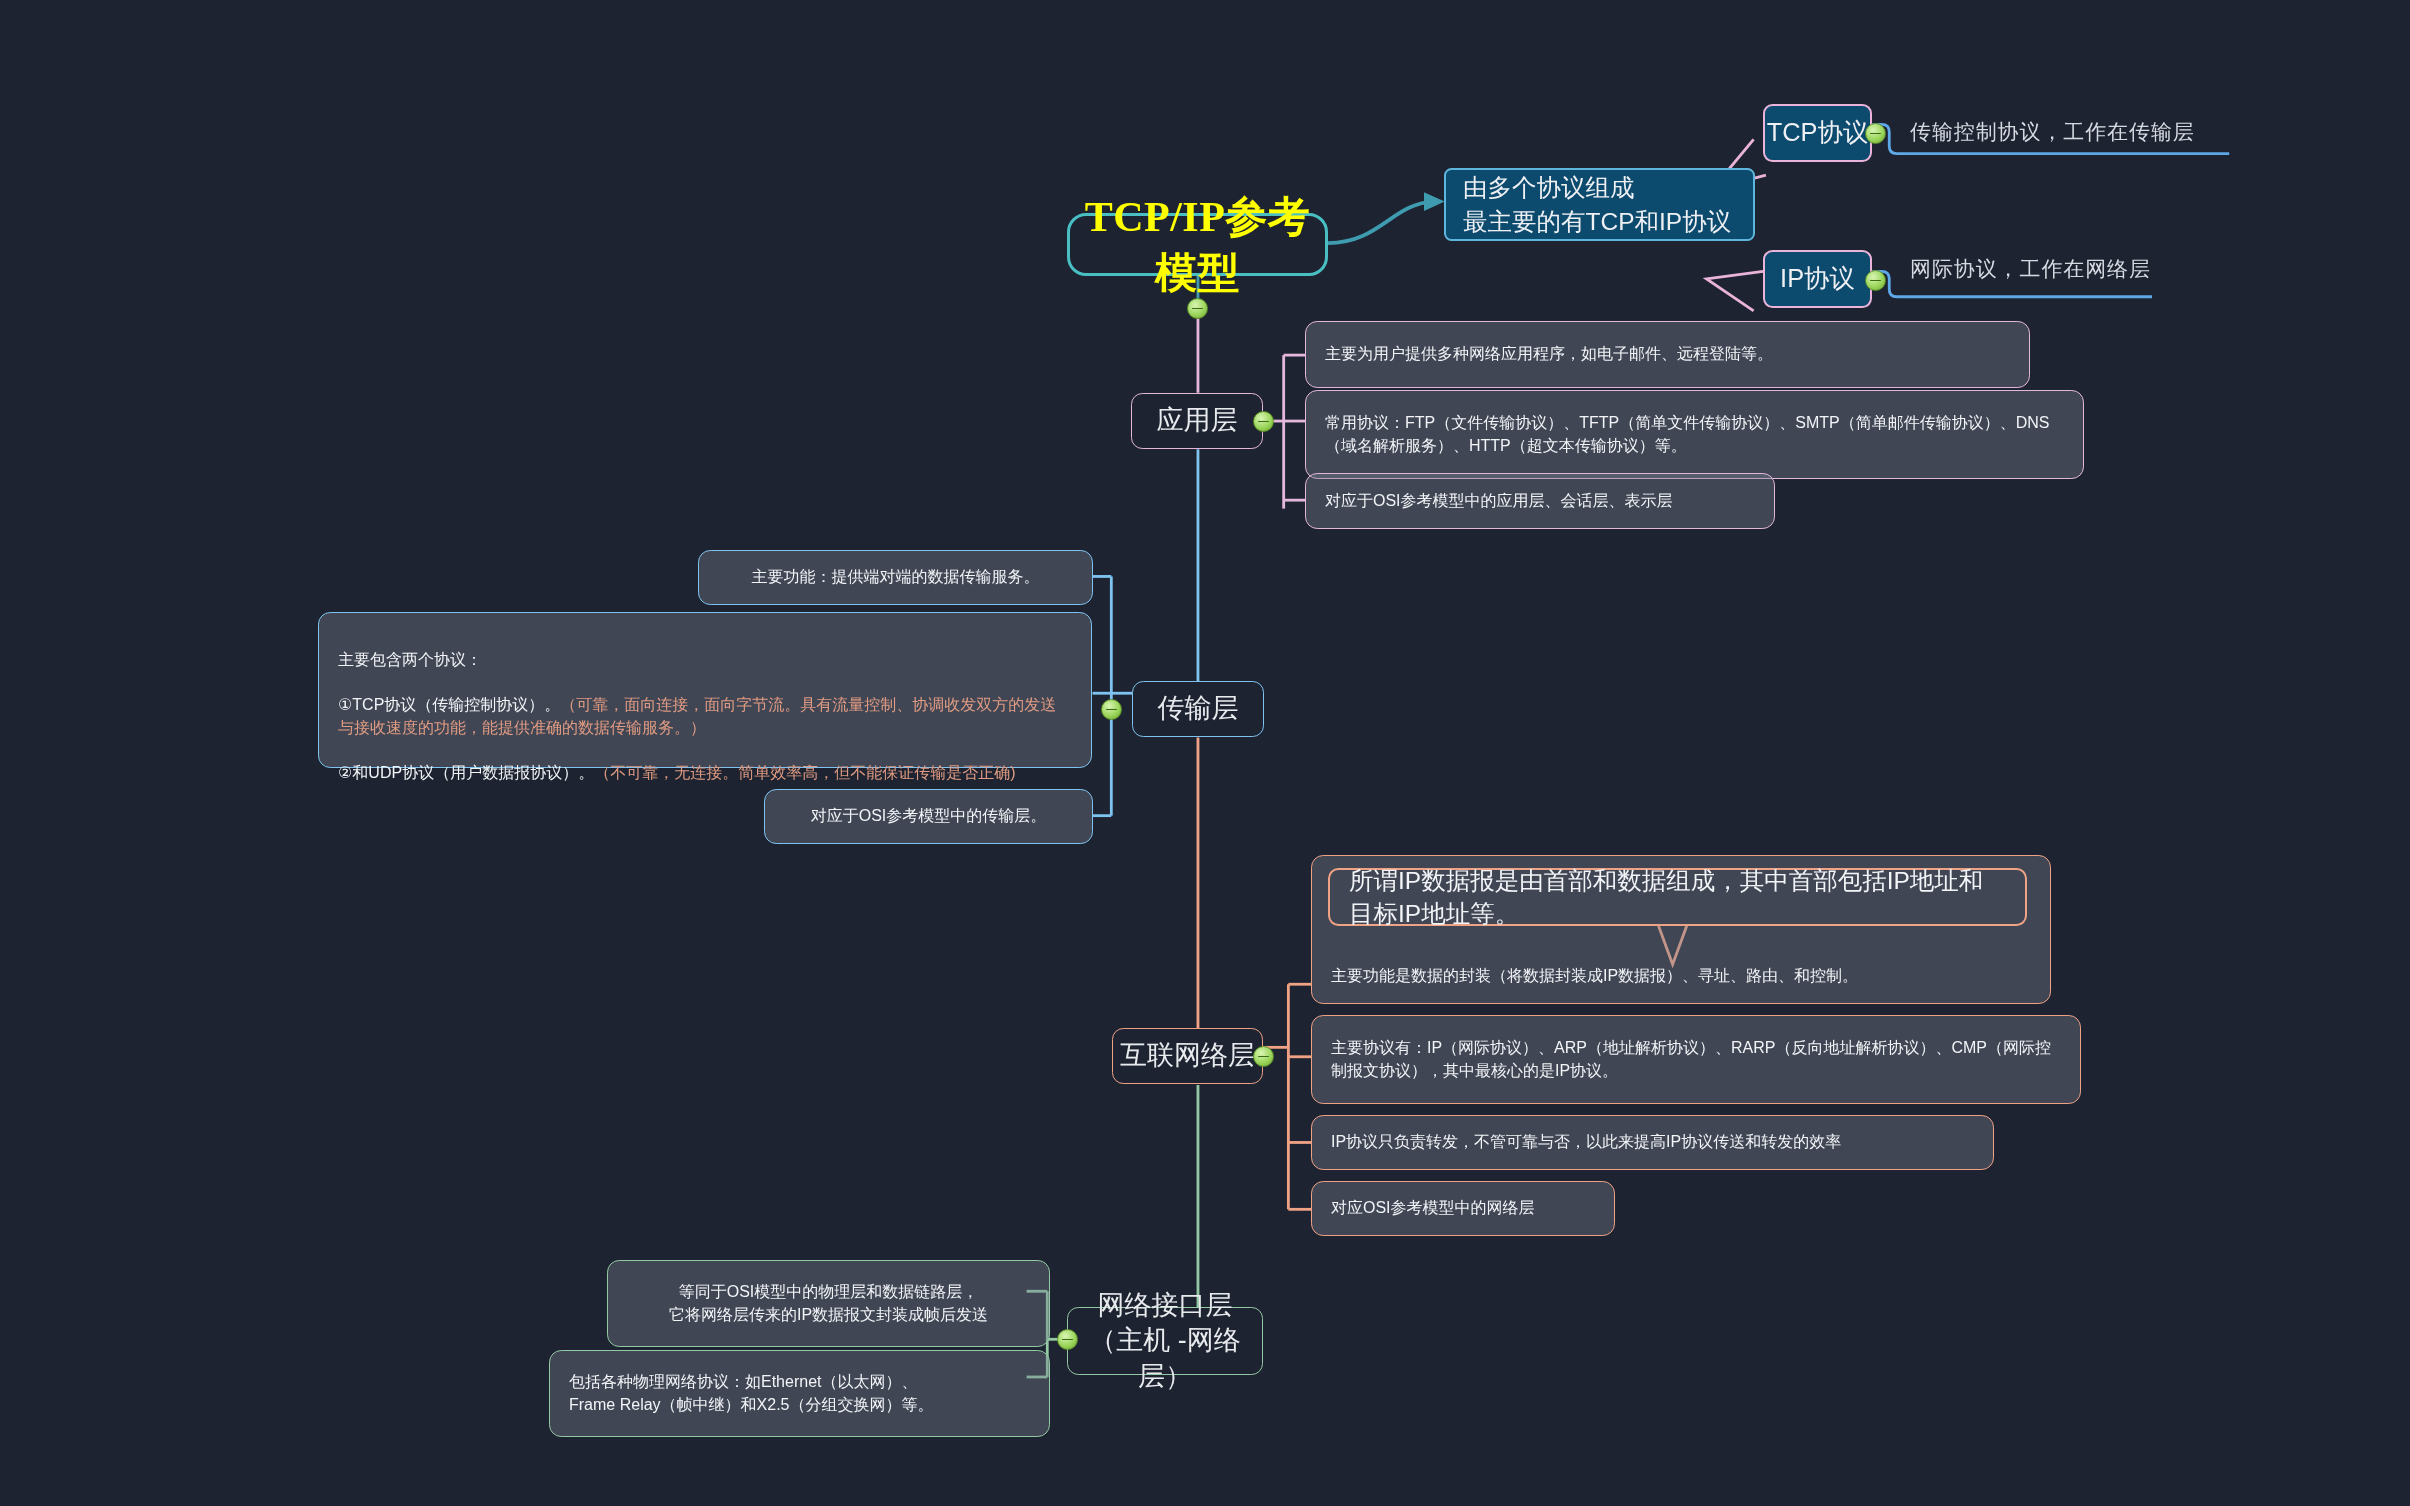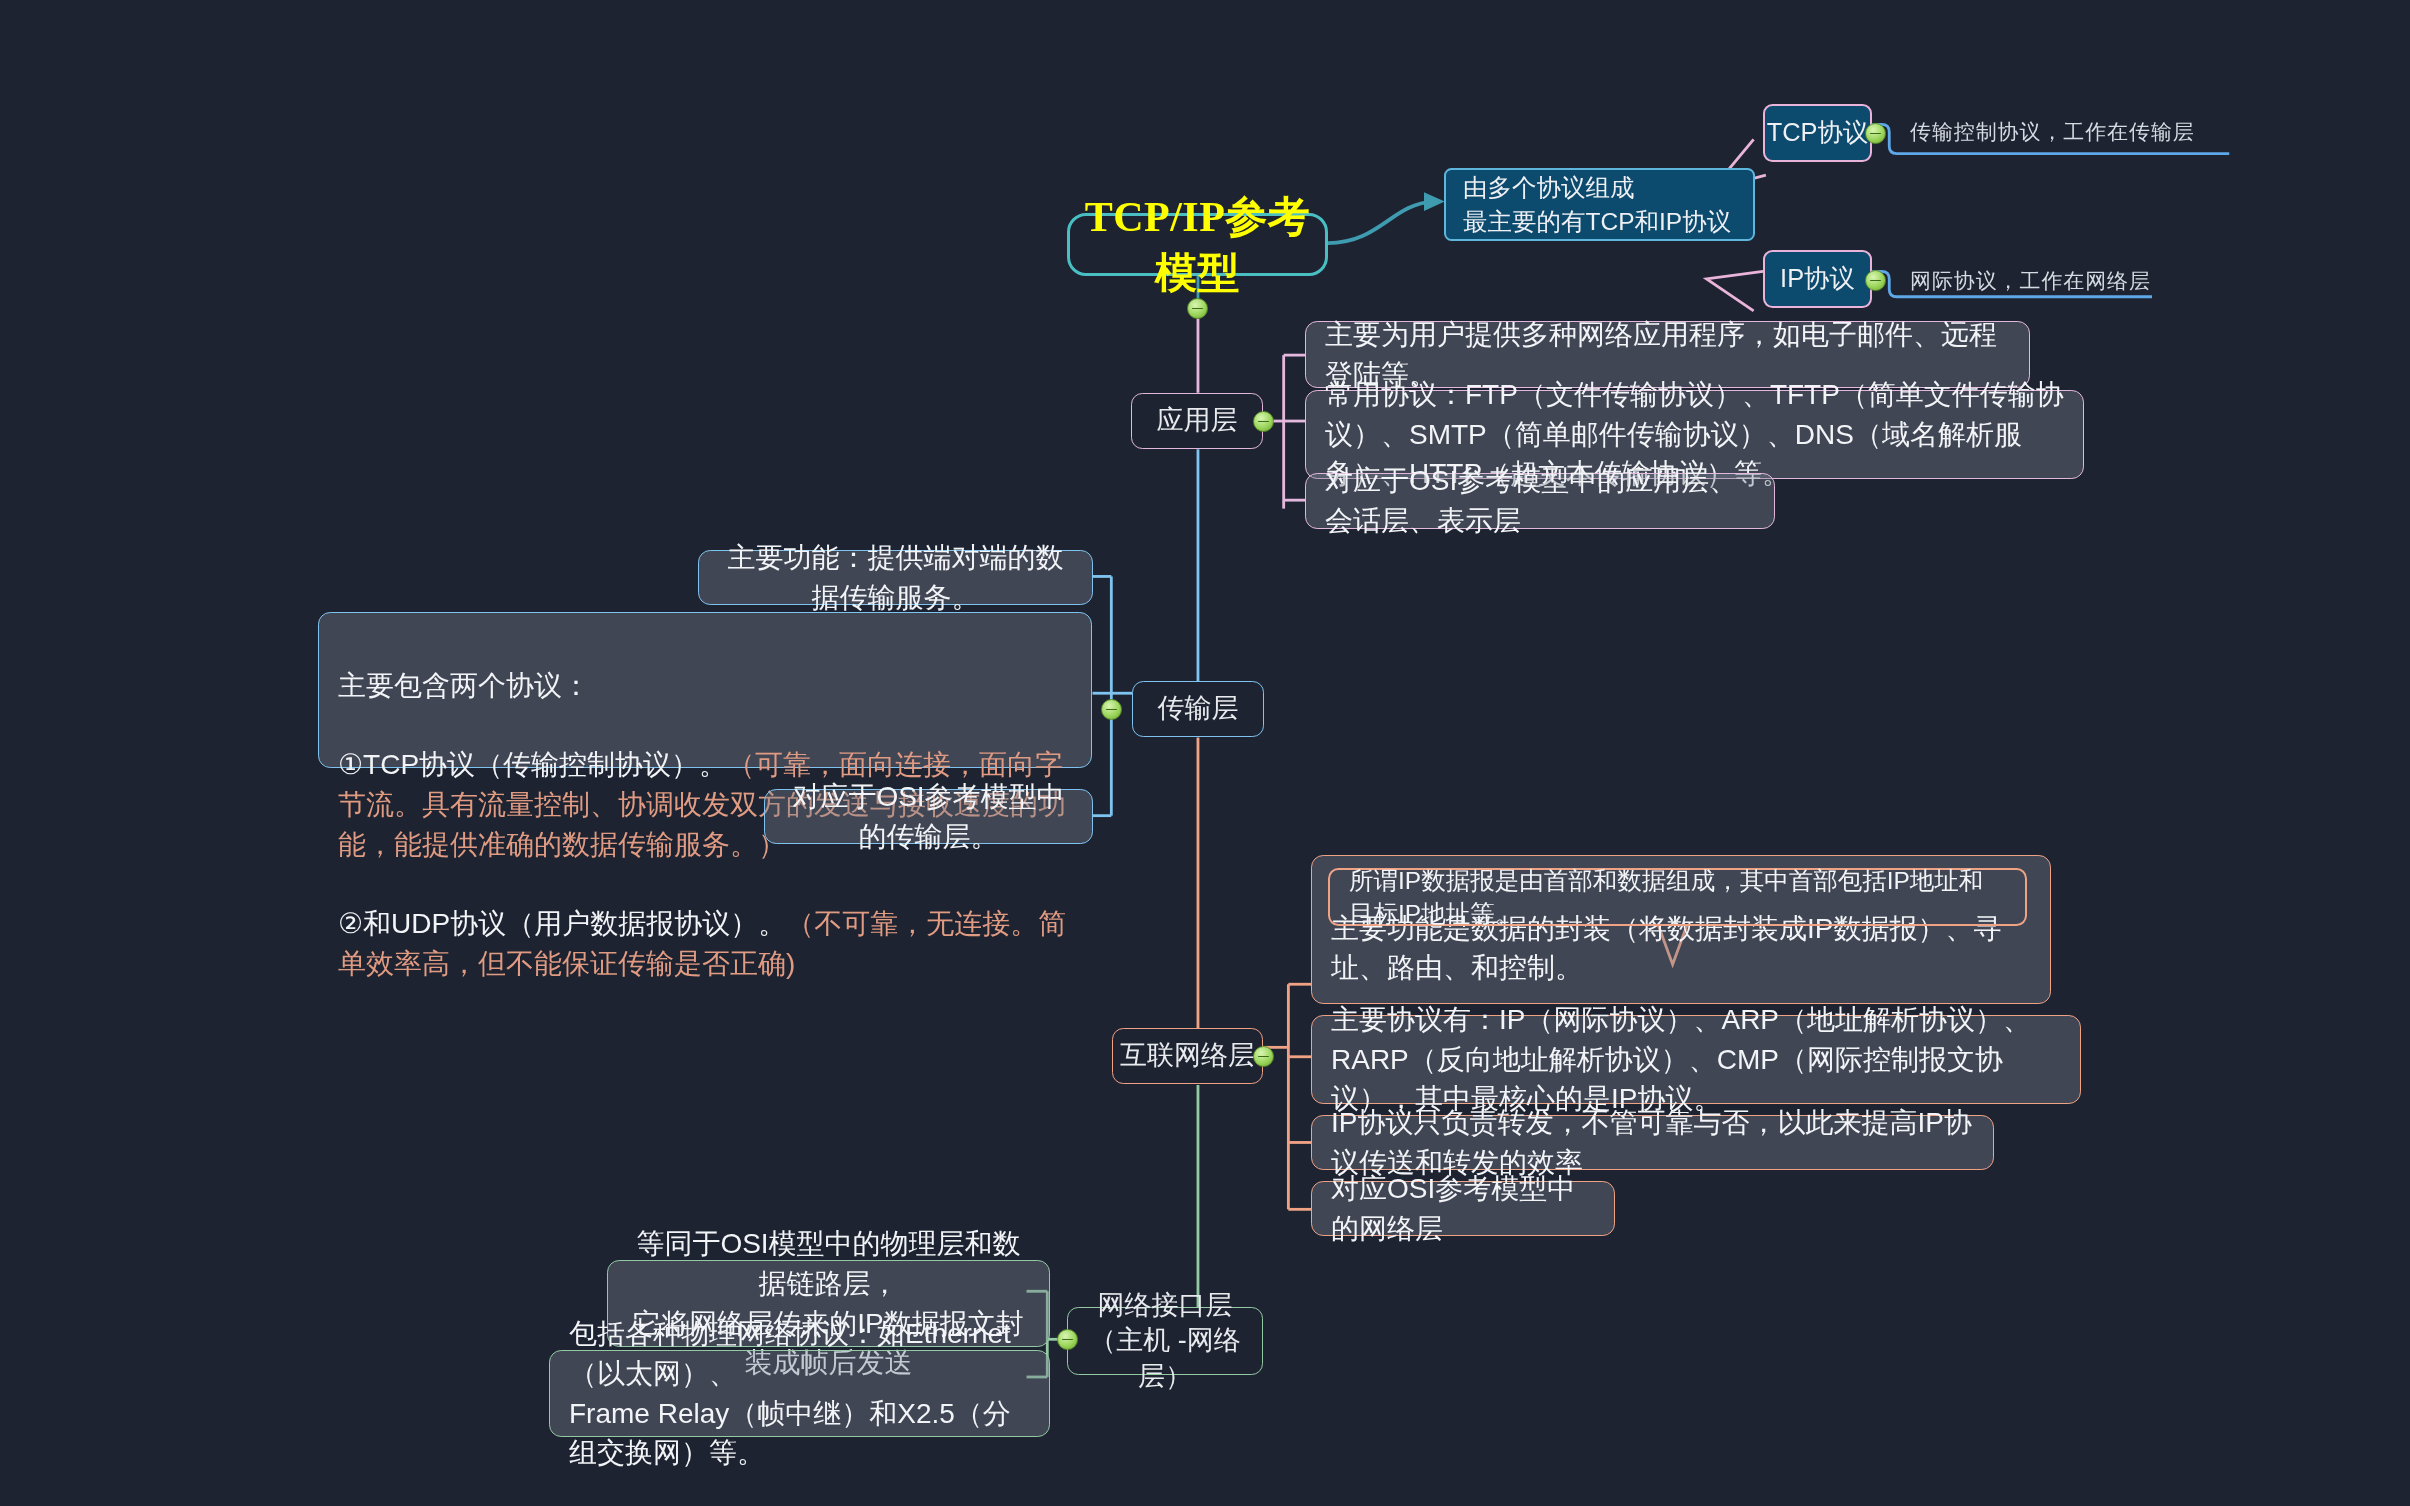--- a/index.html
+++ b/index.html
@@ -27,21 +27,21 @@
     font-size:27px;justify-content:center;text-align:center;line-height:1.32;
   }
   .layer.app{border:1.9px solid #e3b8dc;}
   .layer.trans{border:1.9px solid #7fc4f0;}
   .layer.inet{border:1.9px solid #f0a285;}
   .layer.netif{border:1.9px solid #93c9a3;}
 
   
   .leaf{
     border-radius:12.2px;background:rgba(122,130,145,.38);
-    color:#f2f4f7;font-size:28px;line-height:1.42;
+    color:#f2f4f7;font-size:16px;line-height:1.42;
     padding:9.4px 19px;
   }
   .leaf.pink{border:1.9px solid #e3b8dc;}
   .leaf.blue{border:1.9px solid #7fc4f0;}
   .leaf.salmon{border:1.9px solid #f0a285;}
   .leaf.green{border:1.9px solid #93c9a3;}
 
   
   .bubble{
     border:2.8px solid #eab4da;border-radius:9.4px;background:#0c4a6e;
@@ -142,21 +142,21 @@
   <div class="node bubble" style="left:1763px;top:104px;width:109px;height:58px;">
     <span class="txt">TCP协议</span>
   </div>
   <div class="toggle" style="left:1865px;top:123px;"></div>
   <div class="annot" style="left:1910px;top:118px;">传输控制协议，工作在传输层</div>
 
   <div class="node bubble" style="left:1763px;top:250px;width:109px;height:58px;">
     <span class="txt">IP协议</span>
   </div>
   <div class="toggle" style="left:1865px;top:270px;"></div>
-  <div class="annot" style="left:1910px;top:267px;">网际协议，工作在网络层</div>
+  <div class="annot" style="left:1910px;top:255px;">网际协议，工作在网络层</div>
 
   <div class="toggle" style="left:1187px;top:298px;"></div>
 
   <div class="node layer app" style="left:1131px;top:393px;width:132px;height:56px;">
     <span class="txt">应用层</span>
   </div>
   <div class="toggle" style="left:1253px;top:411px;"></div>
 
   <div class="node leaf pink" style="left:1305px;top:321px;width:725px;height:67px;">
     <span class="txt">主要为用户提供多种网络应用程序，如电子邮件、远程登陆等。</span>

